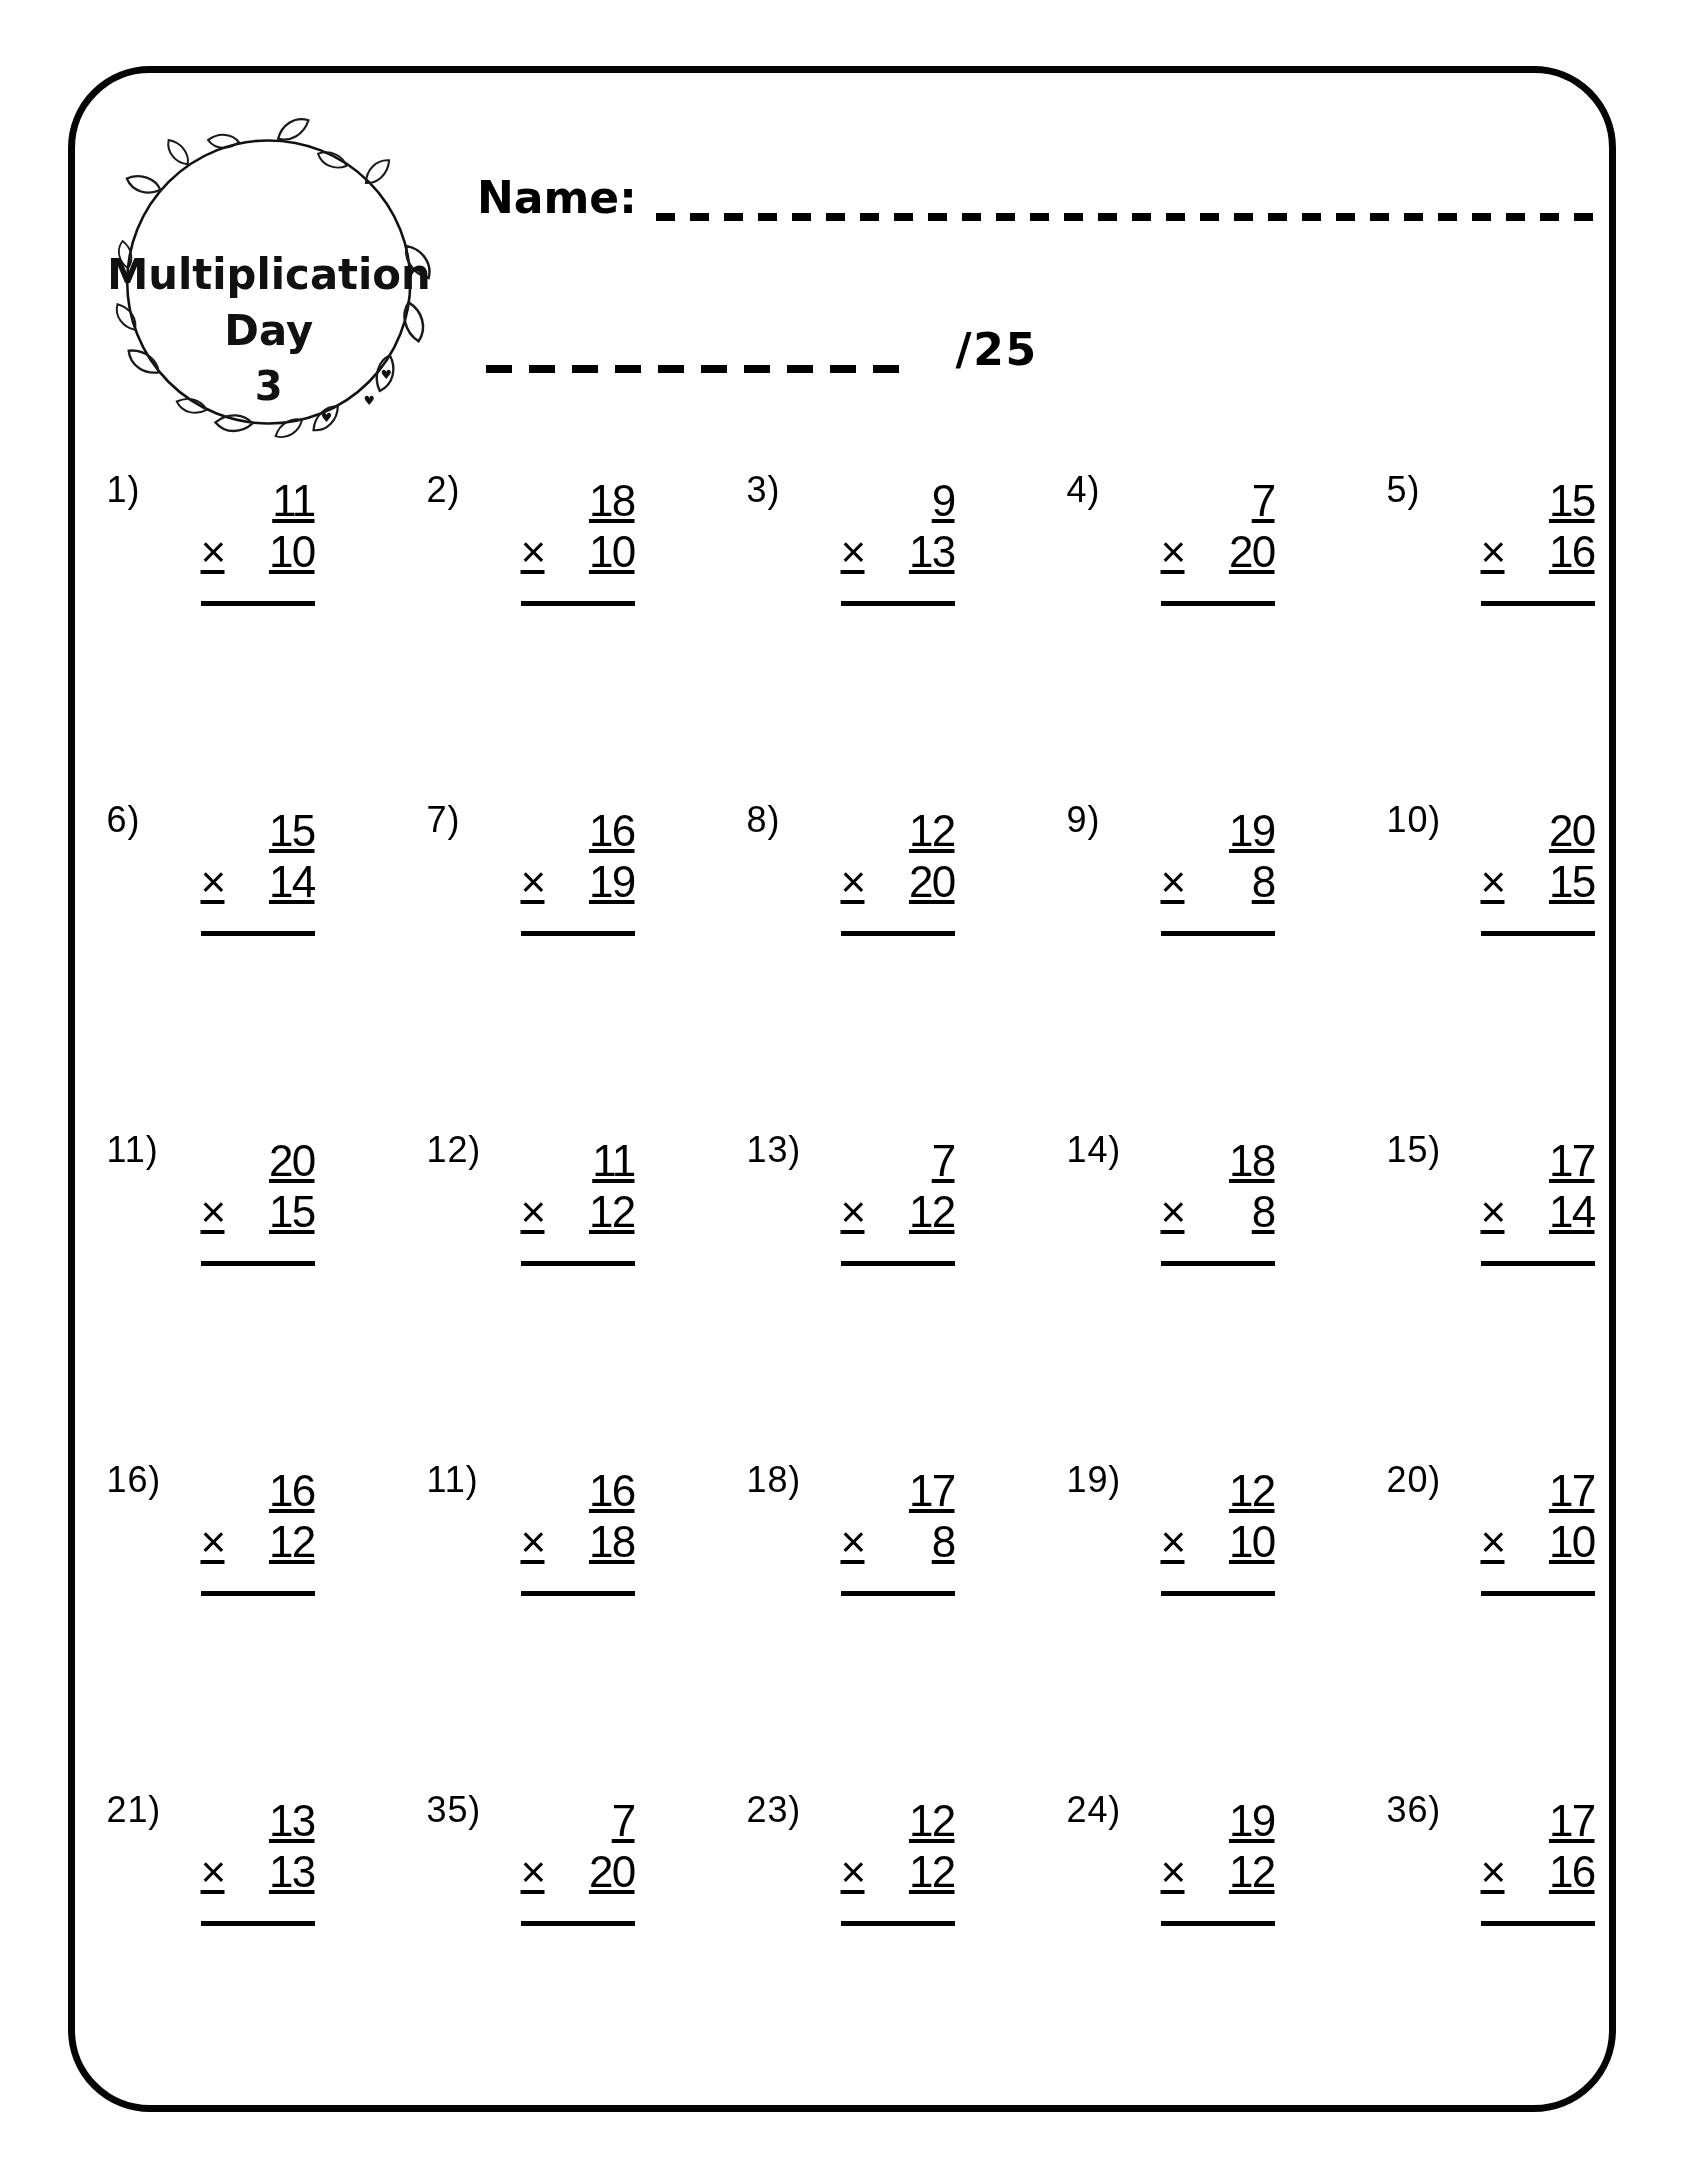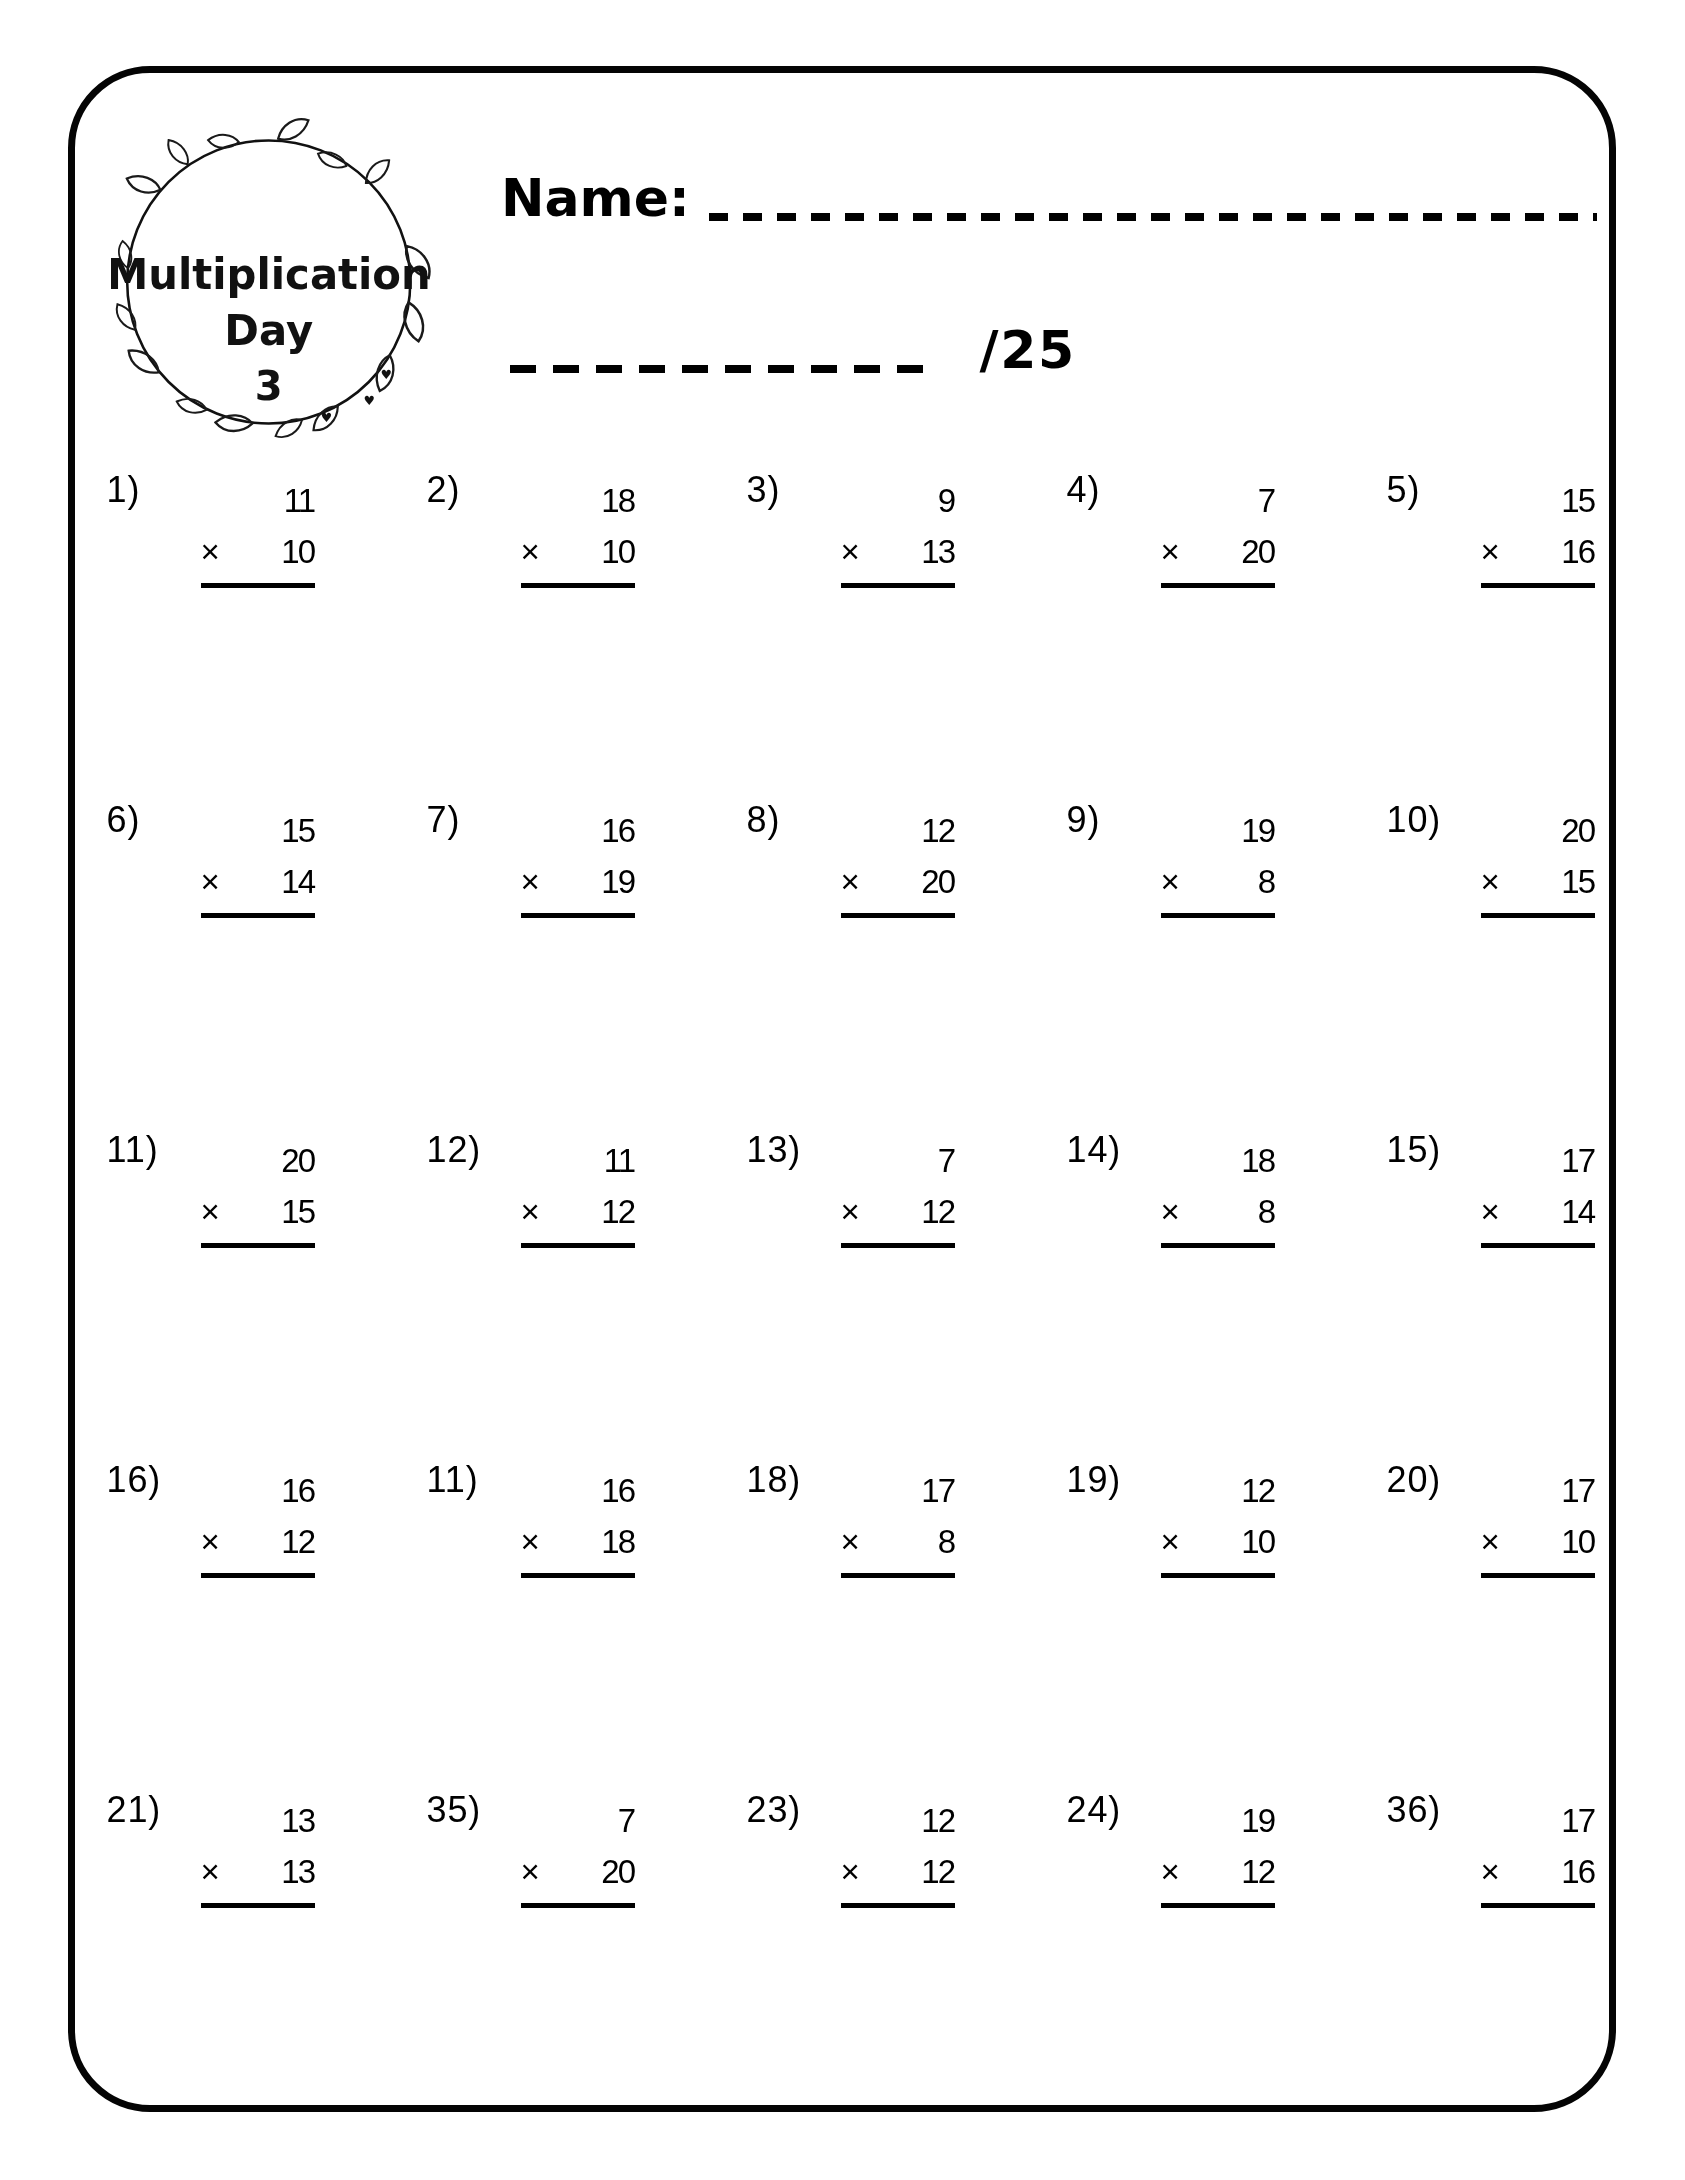--- a/index.html
+++ b/index.html
@@ -30,23 +30,22 @@
     font-family: "DejaVu Sans", sans-serif;
     font-weight: 600;
     fill: #111;
   }
   
   .header {
     position: absolute;
     left: 402px; top: 85px; right: 12px;
     font-family: "DejaVu Sans", sans-serif;
     font-weight: 700;
-    font-size: 52px;
+    font-size: 44px;
     line-height: 80px;
-    margin-left: 24px;
   }
   .hrow { display: flex; align-items: flex-end; }
   .hrow.second { margin-top: 72px; }
   .dashes {
     height: 8.5px;
     margin-bottom: 17px;
     background-image: repeating-linear-gradient(90deg, #000 0 19px, transparent 19px 34px);
   }
   .dashes.name-line { flex: 1; margin-left: 19px; }
   .dashes.time-line {
@@ -71,25 +70,26 @@
     width: 94px;
     font-size: 36px;
     line-height: 39px;
     letter-spacing: 0.9px;
     flex: 0 0 94px;
   }
   .stack {
     width: 114px;
     flex: 0 0 114px;
     margin-top: 5.1px;
-    font-size: 33px;
+    font-size: 44px;
     line-height: 51px;
     letter-spacing: -1.7px;
     border-bottom: 5.1px solid #000;
-    padding-bottom: 6px;
+    padding-bottom: 24px;
+    text-decoration: underline;
   }
   .stack .top { text-align: right; }
   .stack .bottom { display: flex; justify-content: space-between; align-items: baseline; }
 </style>
 </head>
 <body>
 
 <div class="page">
 
   <div class="badge">

